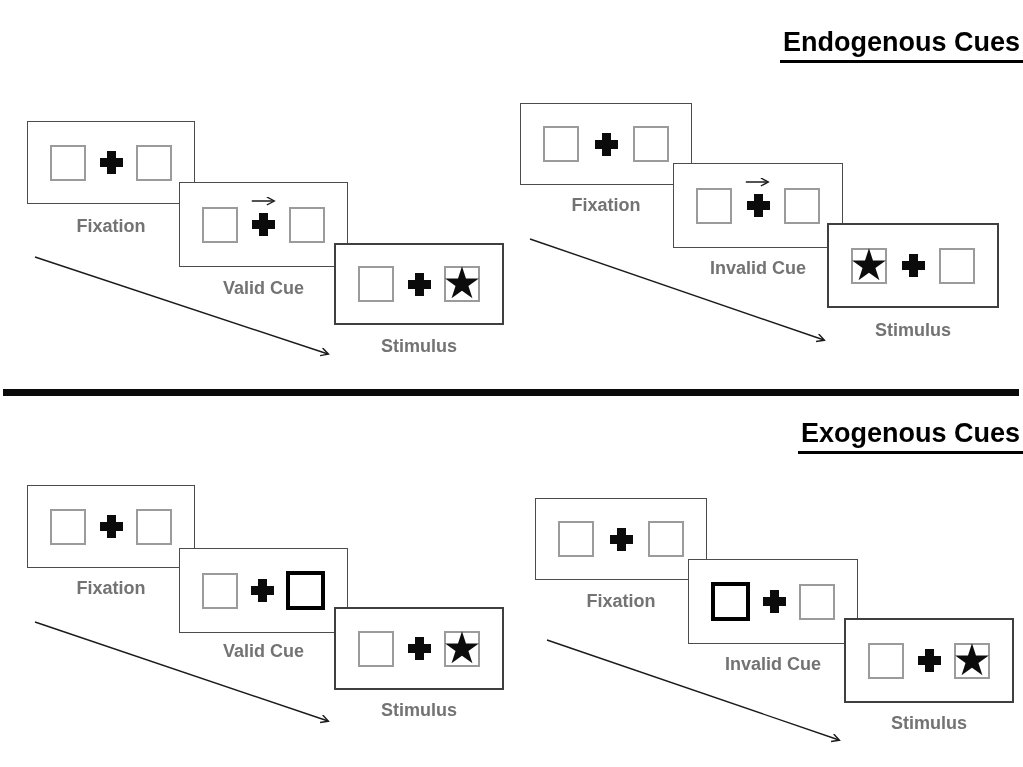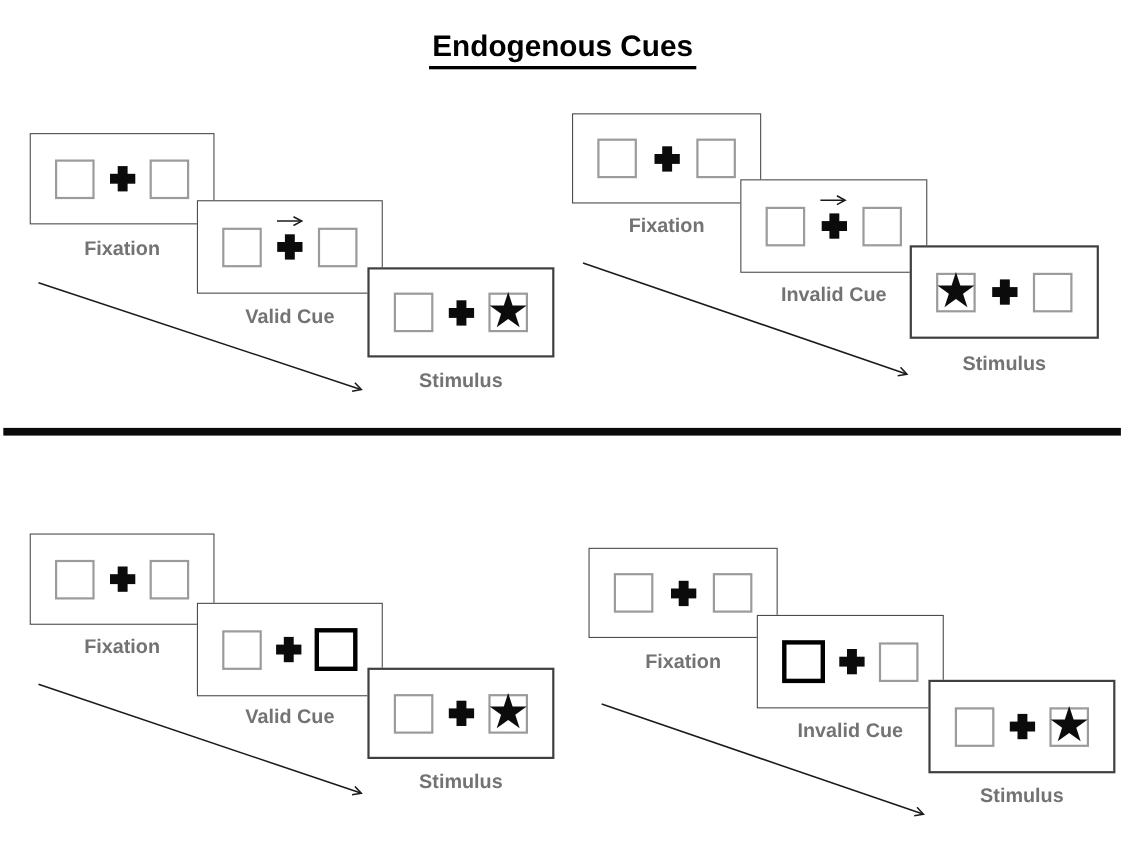--- a/index.html
+++ b/index.html
@@ -1,21 +1,21 @@
 <!DOCTYPE html>
 <html><head>
 <meta charset="utf-8">
 <style>
   html,body{margin:0;padding:0;background:#fff;}
   #canvas{
     position:relative;width:1023px;height:767px;background:#ffffff;
     font-family:"Liberation Sans",sans-serif;overflow:hidden;
   }
   .title{
-    position:absolute;left:0;width:100%;text-align:center;
+    position:absolute;left:0;width:100%;text-align:right;
     font-size:27px;font-weight:bold;color:#000;letter-spacing:0px;text-decoration:underline;
   }
   .title span{display:inline-block;border-bottom:3px solid #000;padding:0 3px 2px 3px;}
   .divider{position:absolute;left:3px;top:389px;width:1016px;height:7px;background:#0a0a0a;}
   .panel{
     position:absolute;background:#ffffff;border:1px solid #4c4c4c;
     box-sizing:border-box;display:flex;align-items:center;
     justify-content:space-between;padding:0 22px;
   }
   .panel.stim{border-width:2px;border-color:#3f3f3f;}
@@ -48,20 +48,21 @@
   <svg class="defs-holder" aria-hidden="true">
     <defs>
       <marker id="ah" markerWidth="10" markerHeight="10" refX="7.5" refY="4.5" orient="auto" markerUnits="userSpaceOnUse">
         <path d="M0.5,0.5 L8,4.5 L0.5,8.5" fill="none" stroke="#1a1a1a" stroke-width="1.4"></path>
       </marker>
     </defs>
   </svg>
 
   <div class="title" style="top:27px;"><span>Endogenous Cues</span></div>
   <div class="divider"></div>
+  <div class="title" style="top:418px;"><span>Exogenous Cues</span></div>
 
   <div class="panel" style="left:27px;top:121px;width:168px;height:83px;">
     <div class="sq"></div>
     <div class="center">
         <div class="plus"></div>
       </div>
     <div class="sq"></div>
   </div>
   <div class="plabel" style="left:27px;top:216px;width:168px;">Fixation</div>
 

